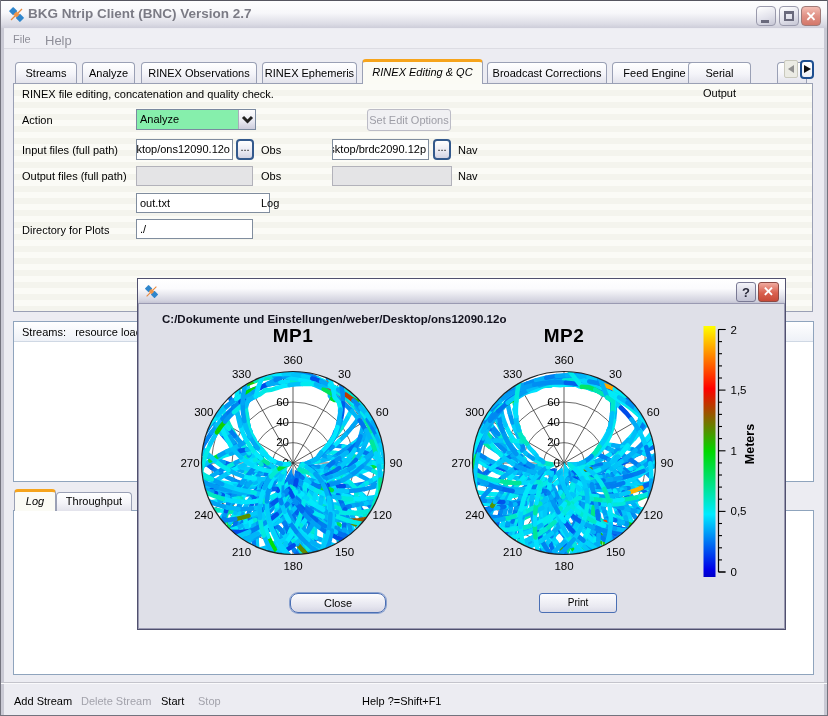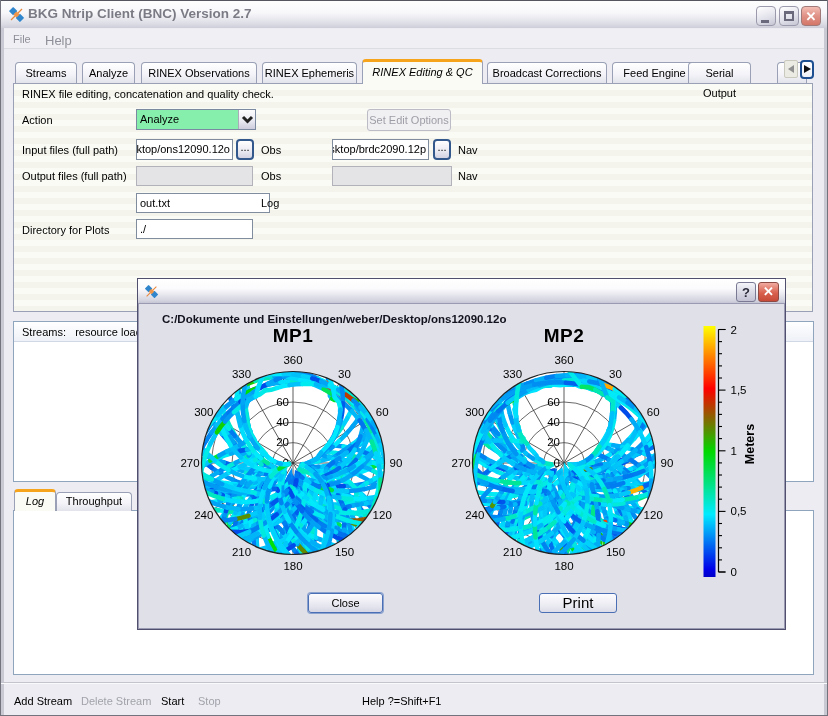--- a/index.html
+++ b/index.html
@@ -2661,15 +2661,15 @@
 <text x="593.5" y="116.1" font-size="11.5" fill="#000">1,5</text>
 <line x1="581.5" y1="100.0" x2="585.0" y2="100.0" stroke="#000" stroke-width="1.1"></line>
 <line x1="581.5" y1="87.9" x2="585.0" y2="87.9" stroke="#000" stroke-width="1.1"></line>
 <line x1="581.5" y1="75.7" x2="585.0" y2="75.7" stroke="#000" stroke-width="1.1"></line>
 <line x1="581.5" y1="63.6" x2="585.0" y2="63.6" stroke="#000" stroke-width="1.1"></line>
 <line x1="581.5" y1="51.5" x2="588.5" y2="51.5" stroke="#000" stroke-width="1.1"></line>
 <text x="593.5" y="55.5" font-size="11.5" fill="#000">2</text>
 <text x="617" y="166" font-size="12.5" font-weight="bold" fill="#000" transform="rotate(-90 617 166)" text-anchor="middle">Meters</text>
 </g>
 </svg>
-  <div style="position:absolute;left:170px;top:314px;width:75px;height:20px;border:1px solid #4a6fb4;border-radius:3px;box-shadow:0 0 0 1px #8ba2cf;background:linear-gradient(180deg,#fcfcfe,#e4e4ee 70%,#d6d6e4);font-size:11px;text-align:center;line-height:18px;">Close</div>
-  <div style="position:absolute;left:401px;top:314px;width:78px;height:20px;border:1px solid #4a6fb4;border-radius:3px;background:linear-gradient(180deg,#fcfcfe,#e9e9f1 70%,#dcdce8);font-size:15px;text-align:center;line-height:18px;">Print</div>
+  <div style="position:absolute;left:152px;top:314px;width:96px;height:20px;border:1px solid #4a6fb4;border-radius:8px;box-shadow:0 0 0 1px #8ba2cf;background:linear-gradient(180deg,#fcfcfe,#e4e4ee 70%,#d6d6e4);font-size:11px;text-align:center;line-height:18px;">Close</div>
+  <div style="position:absolute;left:401px;top:314px;width:78px;height:20px;border:1px solid #4a6fb4;border-radius:3px;background:linear-gradient(180deg,#fcfcfe,#e9e9f1 70%,#dcdce8);font-size:10px;text-align:center;line-height:18px;">Print</div>
 </div>
 
 </body></html>

